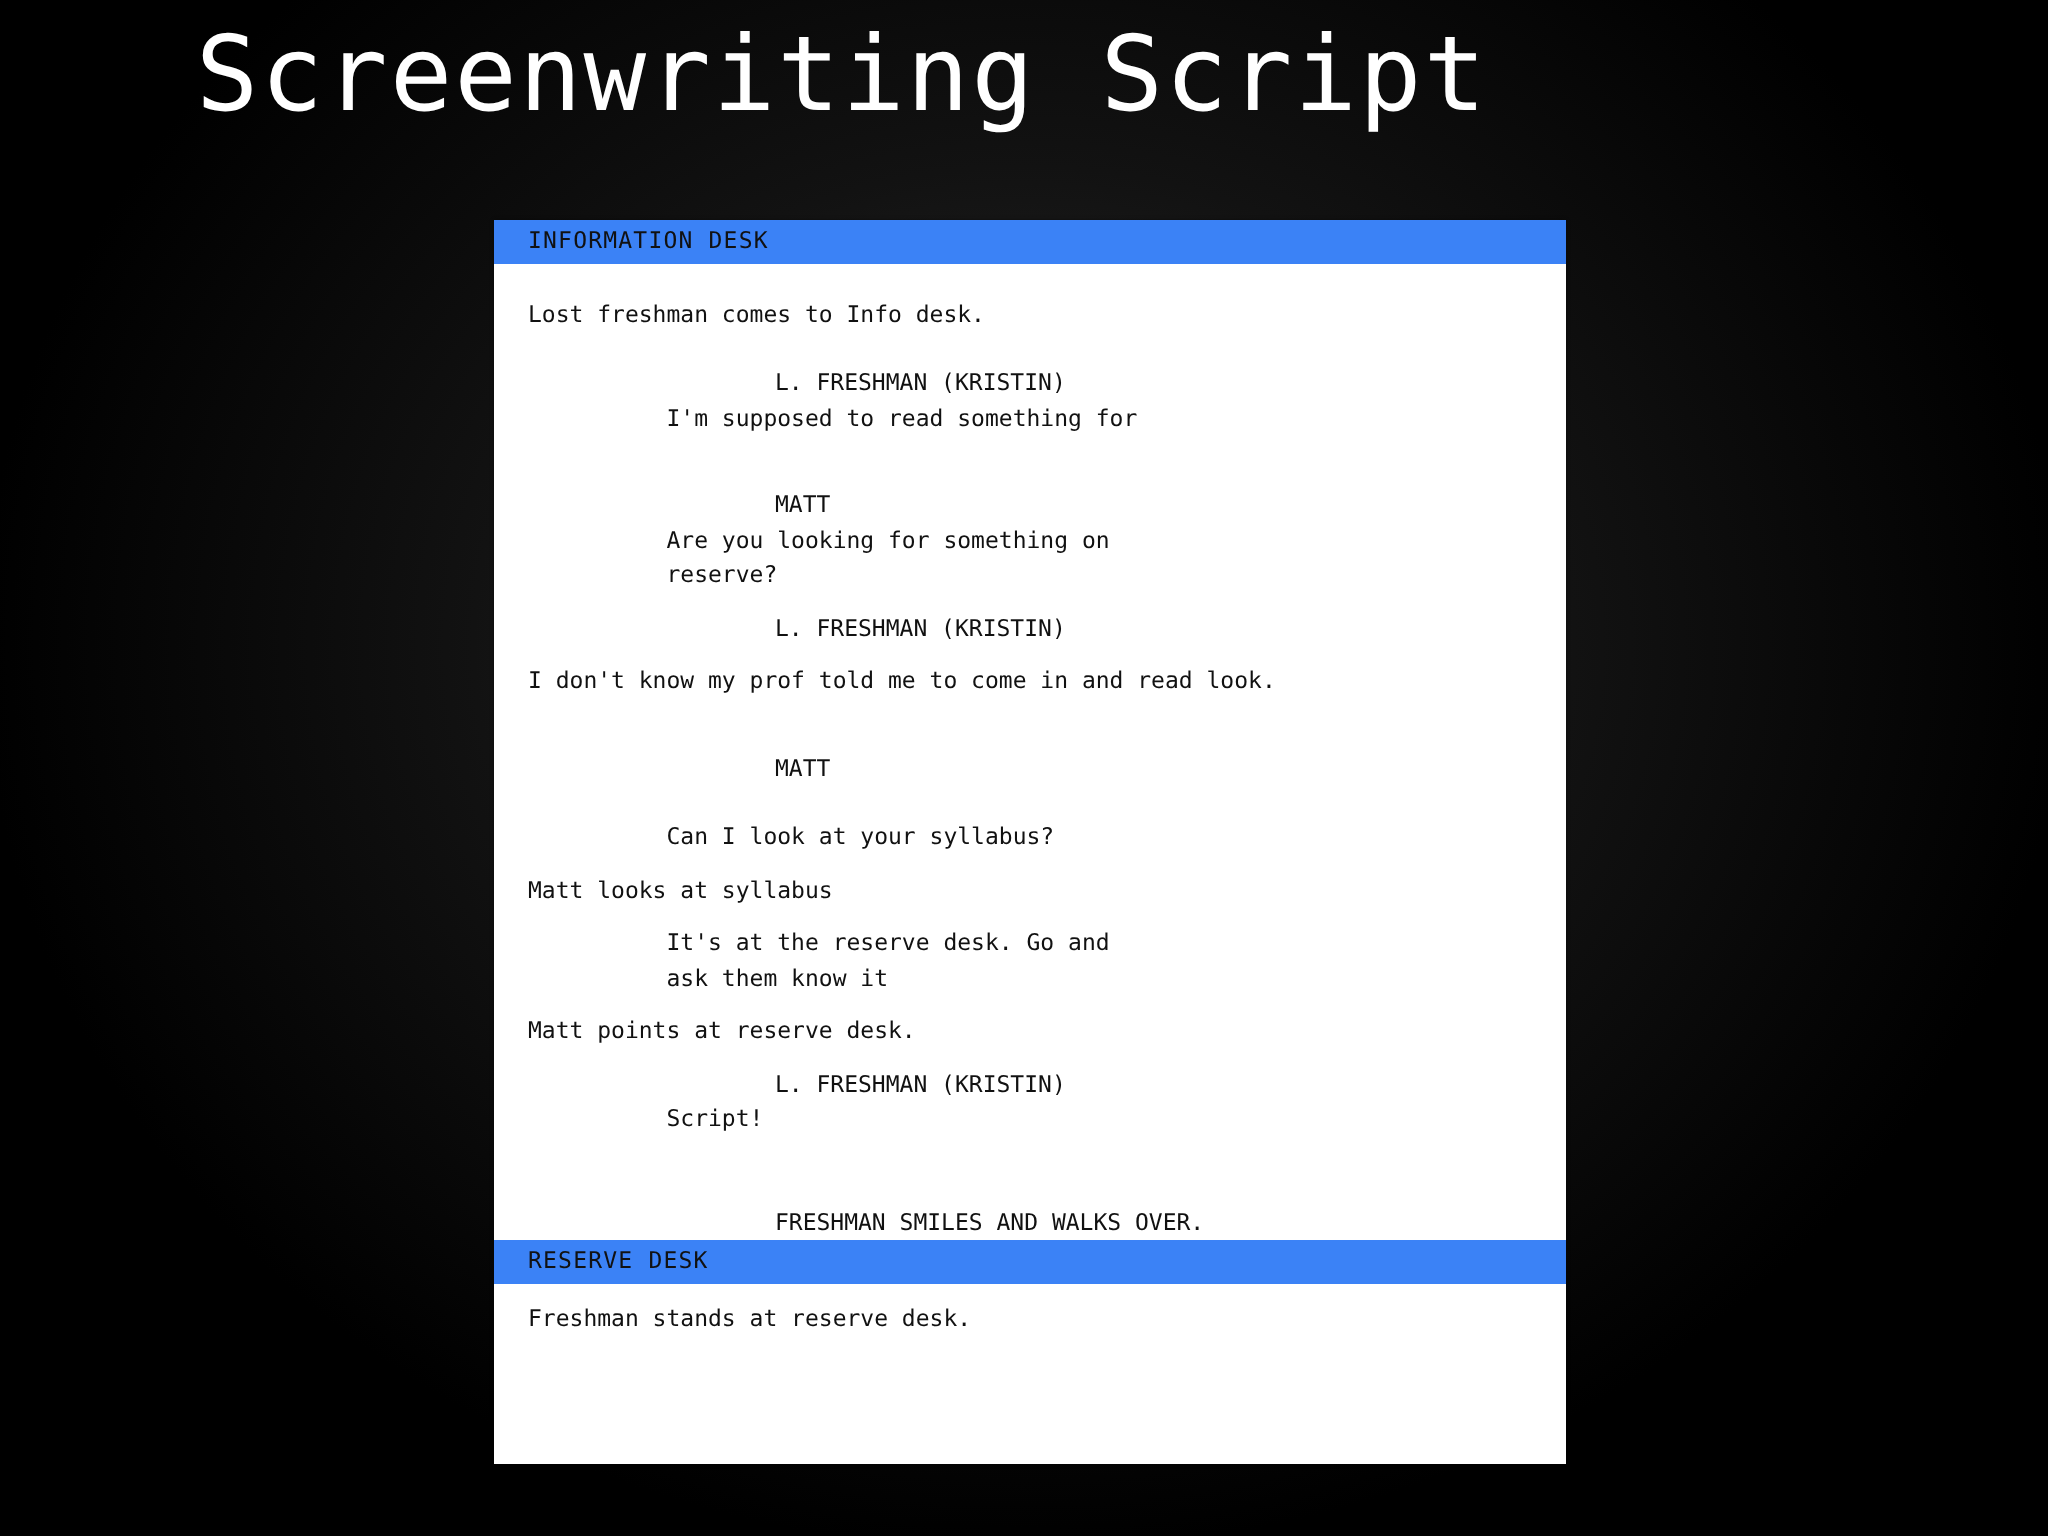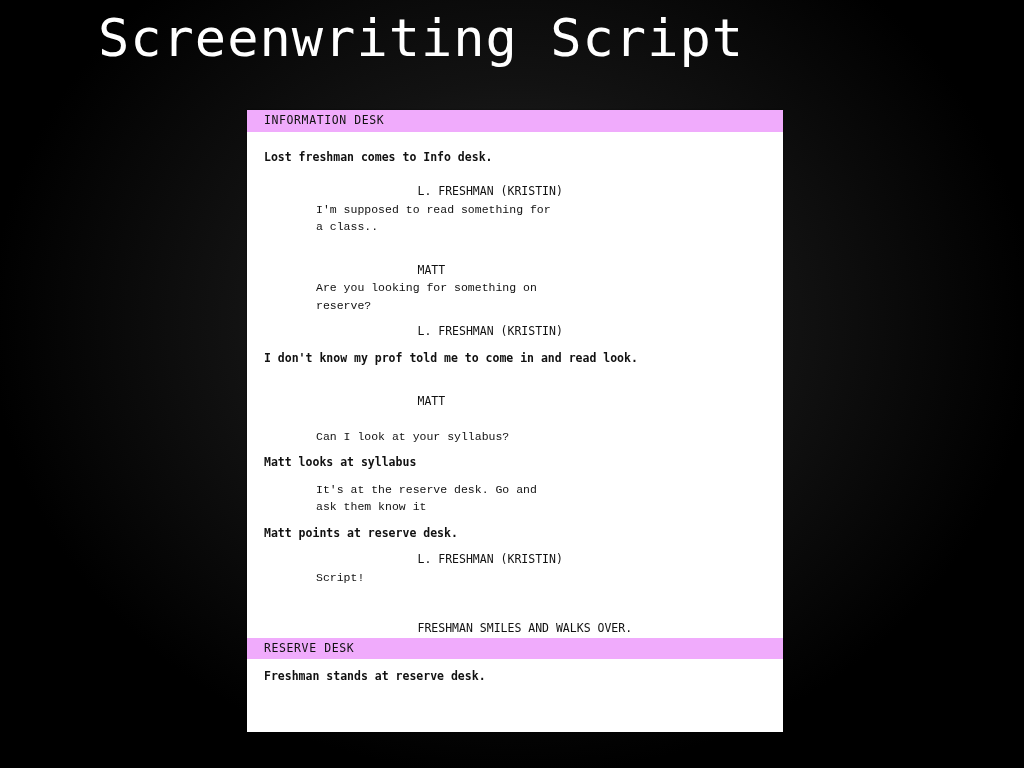--- a/index.html
+++ b/index.html
@@ -39,61 +39,59 @@
     height: 622px;
     background: #ffffff;
     box-shadow: 0 0 2px rgba(0,0,0,0.4);
     overflow: hidden;
     font-family: "DejaVu Sans Mono", monospace;
     font-size: 11.5px;
     line-height: 17.5px;
     color: #111111;
   }
   .scene-heading {
-    background: #f0abfc;
+    background: #3b82f6;
     padding: 2px 0 2px 17px;
     letter-spacing: 0.6px;
     font-size: 11.5px;
     white-space: pre;
   }
   .spacer {
     height: 17px;
   }
   .spacer-sm {
     height: 9px;
   }
   .action {
     padding-left: 17px;
     white-space: pre;
-    font-weight: bold;
   }
   .character {
-    padding-left: 32px;
+    padding-left: 2px;
     white-space: pre;
   }
   .dialogue {
+    padding-left: 17px;
     white-space: pre;
-    font-family: Liberation Mono, monospace;
   }
 </style>
 </head>
 <body>
 
 <div class="slide">
 
   <div class="slide-title">Screenwriting Script</div>
 
   <div class="script-page">
     <div class="scene-heading">INFORMATION DESK</div>
     <div class="spacer"></div>
     <div class="action">Lost freshman comes to Info desk.</div>
     <div class="spacer"></div>
     <div class="character">                    L. FRESHMAN (KRISTIN)</div>
     <div class="dialogue">          I'm supposed to read something for</div>
-    <div class="dialogue">          a class..</div>
     <div class="spacer"></div>
     <div class="spacer-sm"></div>
     <div class="character">                    MATT</div>
     <div class="dialogue">          Are you looking for something on</div>
     <div class="dialogue">          reserve?</div>
     <div class="spacer-sm"></div>
     <div class="character">                    L. FRESHMAN (KRISTIN)</div>
     <div class="spacer-sm"></div>
     <div class="action">I don't know my prof told me to come in and read look.</div>
     <div class="spacer"></div>

